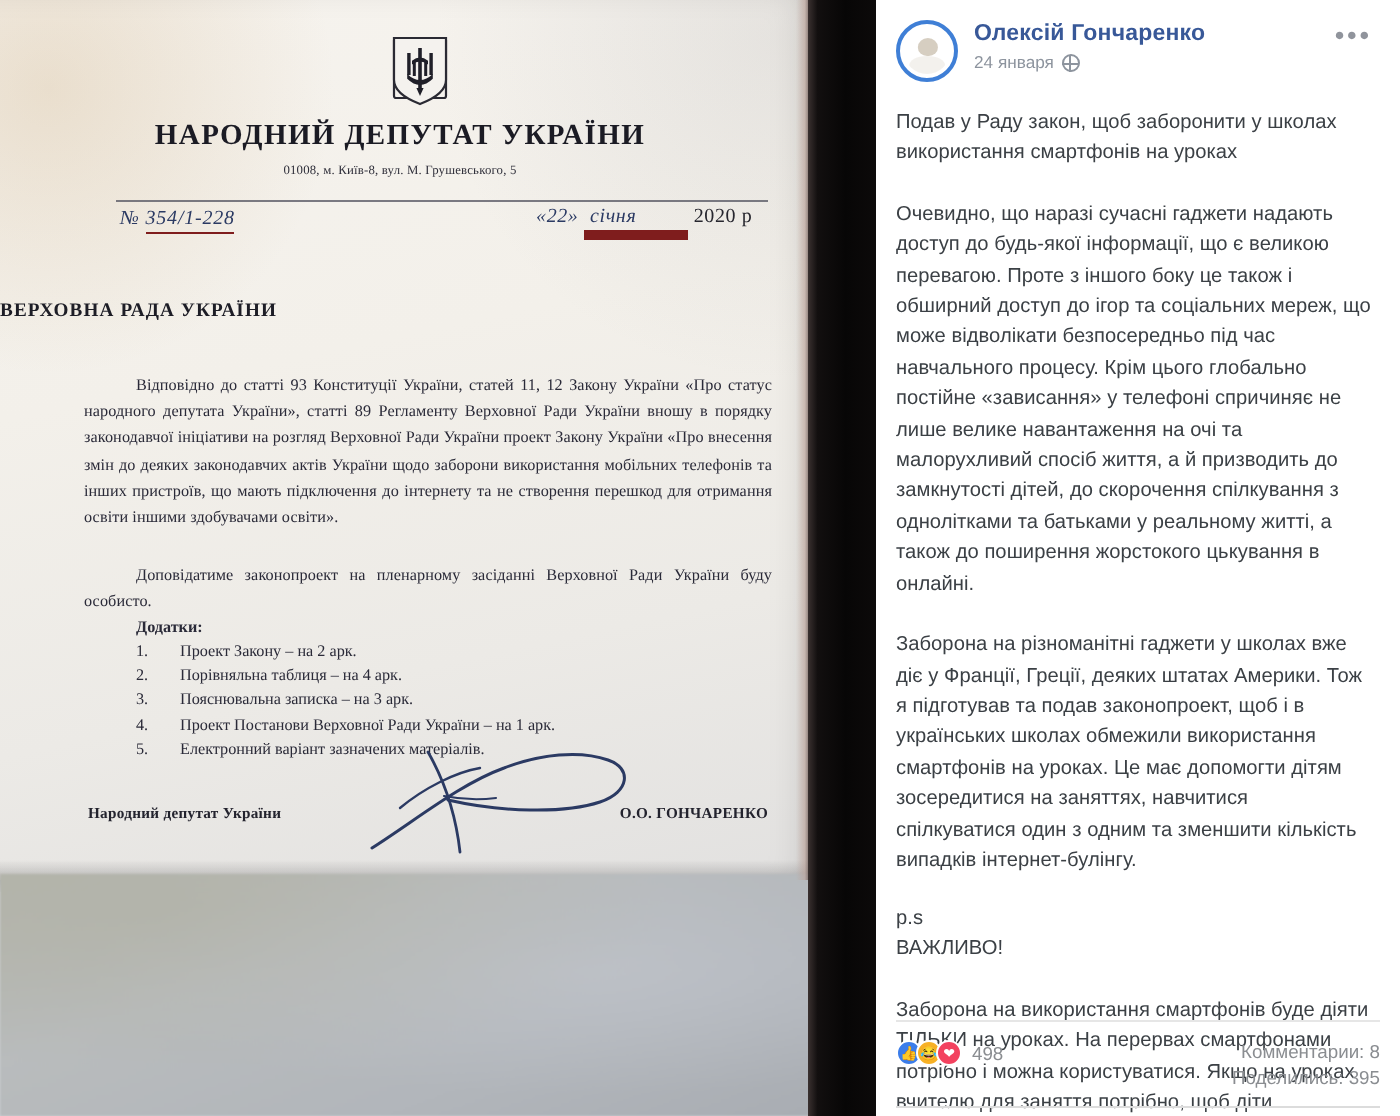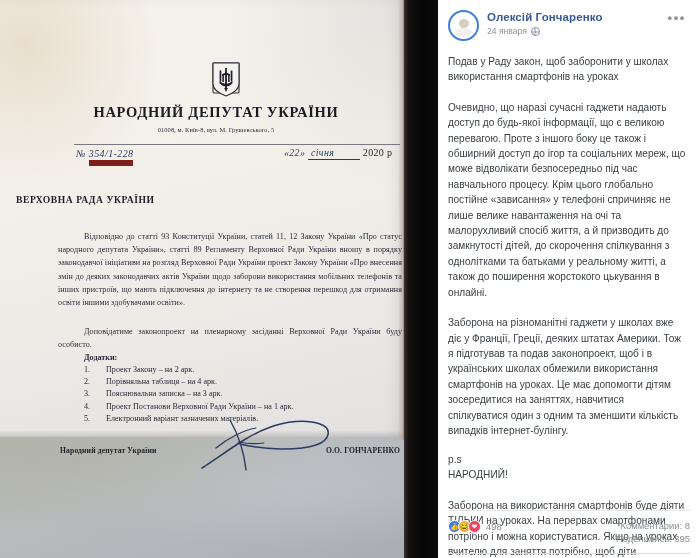--- a/index.html
+++ b/index.html
@@ -78,27 +78,26 @@
     left: 398px;
     top: 0;
     width: 8px;
     height: 440px;
     background: linear-gradient(to right, rgba(215,200,190,0.0) 0%, rgba(188,160,150,0.55) 55%, rgba(70,55,52,0.85) 100%);
   }
 
   
   .doc-inner {
     position: absolute;
-    left: 16px;
+    left: 0;
     top: 0;
     width: 400px;
     height: 440px;
     color: #24242c;
     font-family: "Liberation Serif", serif;
-    margin-top: 44px;
   }
   .emblem {
     position: absolute;
     left: 196px;
     top: 18px;
     width: 28px;
     height: 36px;
   }
   .emblem svg { display: block; }
 
@@ -135,26 +134,26 @@
   }
   .handwrite {
     position: absolute;
     font-family: "Liberation Serif", serif;
     font-style: italic;
     color: #2b3a63;
     font-size: 10px;
   }
   .hw-num { left: 60px; top: 104px; letter-spacing: 0.4px; }
   .hw-num .underline {
-    border-bottom: 6px solid #7f1d1d;
+    border-bottom: 1px solid #7f1d1d;
     padding-bottom: 1px;
   }
   .hw-date { left: 268px; top: 103px; letter-spacing: 0.3px; }
   .hw-date .underline {
-    border-bottom: 1px solid #7f1d1d;
+    border-bottom: 5px solid #7f1d1d;
     padding: 0 3px 1px 3px;
     display: inline-block;
     min-width: 46px;
   }
   .hw-year {
     font-style: normal;
     font-family: "Liberation Serif", serif;
     color: #27272f;
   }
 
@@ -540,21 +539,21 @@
         </div>
       </div>
       <div class="fb-more">•••</div>
     </div>
 
     <div class="fb-body">
       <p>Подав у Раду закон, щоб заборонити у школах використання смартфонів на уроках</p>
       <p>Очевидно, що наразі сучасні гаджети надають доступ до будь-якої інформації, що є великою перевагою. Проте з іншого боку це також і обширний доступ до ігор та соціальних мереж, що може відволікати безпосередньо під час навчального процесу. Крім цього глобально постійне «зависання» у телефоні спричиняє не лише велике навантаження на очі та малорухливий спосіб життя, а й призводить до замкнутості дітей, до скорочення спілкування з однолітками та батьками у реальному житті, а також до поширення жорстокого цькування в онлайні.</p>
       <p>Заборона на різноманітні гаджети у школах вже діє у Франції, Греції, деяких штатах Америки. Тож я підготував та подав законопроект, щоб і в українських школах обмежили використання смартфонів на уроках. Це має допомогти дітям зосередитися на заняттях, навчитися спілкуватися один з одним та зменшити кількість випадків інтернет-булінгу.</p>
       <p class="ps">p.s</p>
-      <p>НАРОДНИЙ!</p>
+      <p>ВАЖЛИВО!</p>
       <p class="tight">Заборона на використання смартфонів буде діяти ТІЛЬКИ на уроках. На перервах смартфонами потрібно і можна користуватися. Якщо на уроках вчителю для заняття потрібно, щоб діти користувалися смартфонами - то це теж можна.</p>
     </div>
 
     <div class="fb-footer">
       <div class="fb-divider"></div>
       <div class="fb-stats">
         <div class="reactions">
           <span class="r-bubble r-like">👍</span>
           <span class="r-bubble r-haha">😂</span>
           <span class="r-bubble r-love">❤</span>

